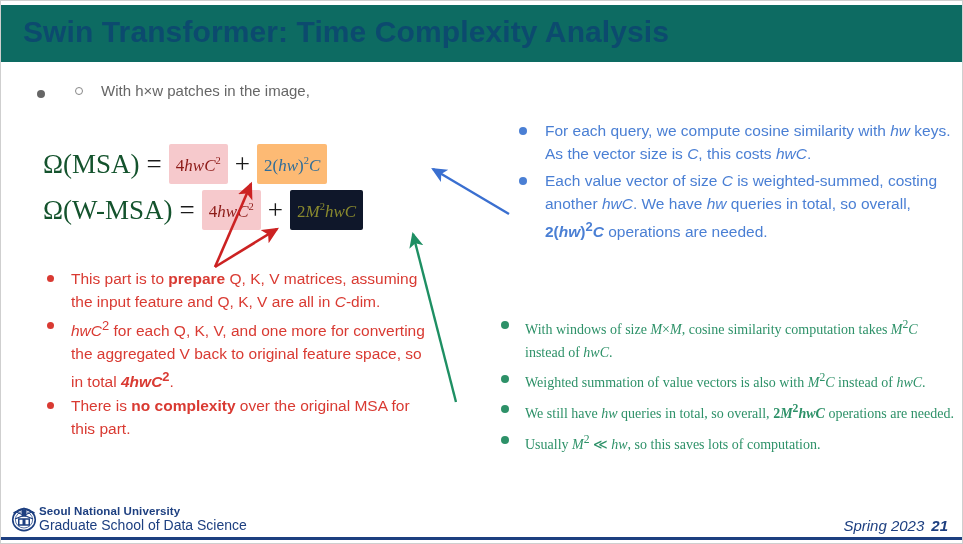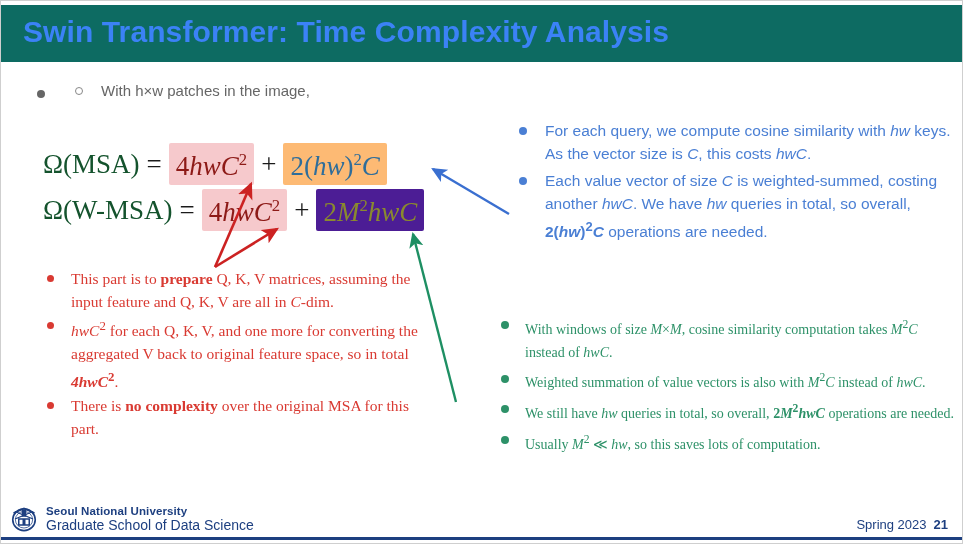--- a/index.html
+++ b/index.html
@@ -22,21 +22,21 @@
     position: absolute;
     left: 0; top: 4px;
     width: 963px; height: 57px;
     background: #0d6b62;
   }
   #header-title {
     position: absolute;
     left: 22px; top: 14px;
     font-size: 30px;
     font-weight: 700;
-    color: #3b82f6;
+    color: #0c4a6e;
     letter-spacing: 0.1px;
     white-space: nowrap;
   }
 
   
   #top-bullets { position: absolute; left: 30px; top: 80px; width: 500px; }
   .lvl1 {
     position: relative;
     padding-left: 34px;
     font-size: 18.5px;
@@ -76,29 +76,29 @@
     white-space: nowrap;
   }
   .flabel { font-size: 27px; color: #14532d; }
   .fop { font-size: 27px; color: #1a1a1a; padding: 0 7px; }
   .fvar  { font-style: italic; }
   .supn  { font-size: 0.62em; vertical-align: super; font-style: normal; }
   .box {
     display: inline-block;
     padding: 2px 7px 4px 7px;
     border-radius: 2px;
-    font-size: 27px;
+    font-size: 17px;
     line-height: 30px;
   }
   .box-pink  { background: #f6c9cc; color: #8d1a17; }
   .box-blue  { background: #fdba74; color: #2f6d9a; }
-  .box-olive { background: #4c1d95; color: #8a8a2e; }
-
-  
-  #red-block { position: absolute; left: 38px; top: 266px; width: 392px; font-family: Liberation Serif, serif; }
+  .box-olive { background: #0f172a; color: #8a8a2e; }
+
+  
+  #red-block { position: absolute; left: 38px; top: 266px; width: 392px; }
   .rb {
     position: relative;
     padding-left: 32px;
     font-size: 15.5px;
     line-height: 23px;
     color: #d93a32;
     margin-bottom: 1px;
   }
   .rb .dot {
     position: absolute; left: 8px; top: 8px;
@@ -155,28 +155,28 @@
   
   #footer-rule {
     position: absolute; left: 0; top: 536px;
     width: 963px; height: 3px; background: #1d3f80;
   }
   #logo-wrap {
     position: absolute; left: 8px; top: 503px;
     display: flex; align-items: center;
   }
   #logo-mark { width: 30px; height: 30px; }
-  #logo-text { margin-left: 7px; line-height: 1.12; }
+  #logo-text { line-height: 1.12; }
   #logo-line1 {
     font-size: 11.5px; font-weight: 700; color: #1d3f80; letter-spacing: .1px;
   }
   #logo-line2 { font-size: 14px; color: #1d3f80; }
   #footer-right {
     position: absolute; right: 14px; top: 516px;
-    font-size: 13px; color: #1d3f80; white-space: nowrap;
+    font-size: 15px; color: #1d3f80; white-space: nowrap; font-style: italic;
   }
   #page-num { font-weight: 700; margin-left: 7px; }
 </style>
 </head>
 <body>
 
 <div id="slide">
 
   <div id="header-band"></div>
   <div id="header-title">Swin Transformer: Time Complexity Analysis</div>

